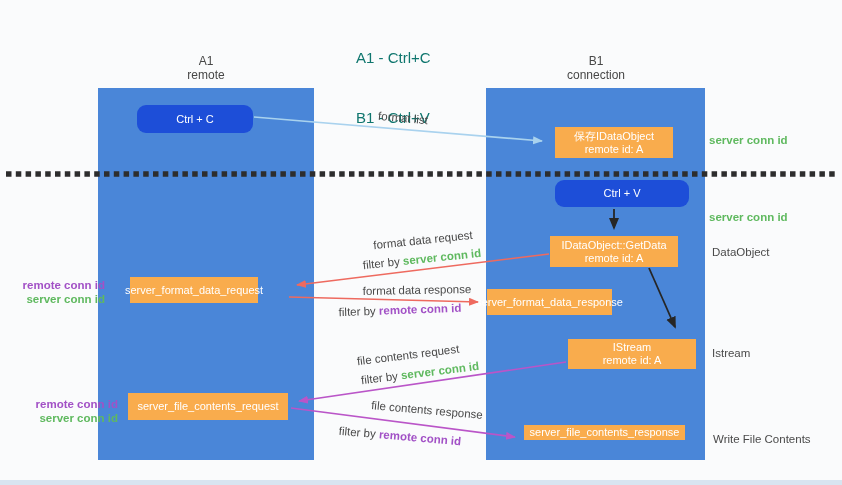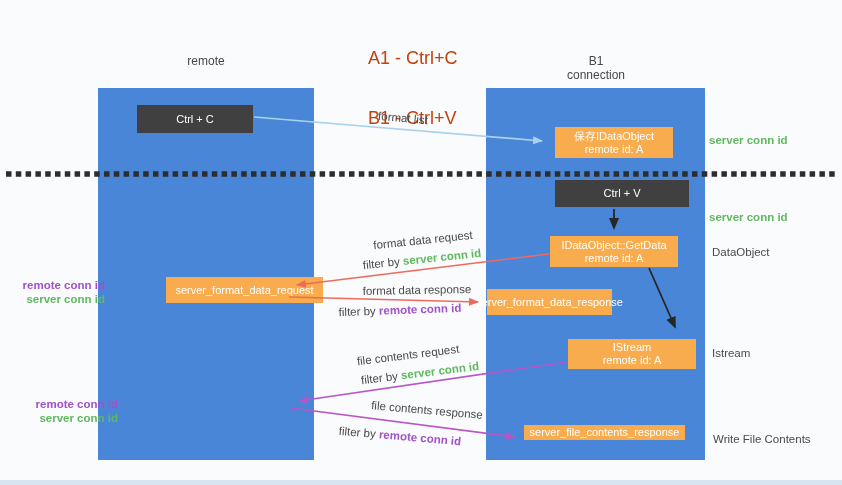--- a/index.html
+++ b/index.html
@@ -1,29 +1,29 @@
 <!DOCTYPE html>
 <html><head>
 <meta charset="utf-8">
 <style>
   html,body{margin:0;padding:0;}
   body{background:#f4f5f6;font-family:"Liberation Sans","DejaVu Sans",sans-serif;}
   #stage{position:relative;width:842px;height:485px;background:#fafbfc;overflow:hidden;
          -webkit-font-smoothing:antialiased;}
   .abs{position:absolute;}
   
-  .title{left:368px;top:8px;font-size:18px;line-height:20px;color:#c2410c;white-space:pre;}
+  .title{left:356px;top:8px;font-size:15px;line-height:20px;color:#0f766e;white-space:pre;}
   
   .colhead{top:54px;width:120px;text-align:center;font-size:12px;line-height:14px;color:#474747;}
   
   .column{top:88px;height:372px;background:#4a86d8;}
   
   .node{display:flex;flex-direction:column;align-items:center;justify-content:center;
         color:#fff;font-size:11px;line-height:13px;text-align:center;white-space:nowrap;z-index:2;}
-  .node.green{background:#404040;}
+  .node.green{background:#1d4ed8;border-radius:9px;}
   .node.orange{background:#f9ac4d;}
   
   .lbl{font-size:11.5px;line-height:14px;color:#4a4a4a;white-space:nowrap;z-index:3;}
   .lbl.right-align{text-align:right;}
   .bold-green{color:#5fb95f;font-weight:bold;}
   .bold-purple{color:#a251c6;font-weight:bold;}
   .mid{transform-origin:center;white-space:nowrap;}
   .center{transform:translate(-50%,-50%);}
   svg.overlay{position:absolute;left:0;top:0;z-index:5;pointer-events:none;}
   .bottom-strip{left:0;top:480px;width:842px;height:5px;background:#d8e4f0;}
@@ -32,20 +32,21 @@
 <body>
 
 <div id="stage">
 
   <div class="abs title">
     <div>A1 - Ctrl+C</div>
     <div>B1 - Ctrl+V</div>
   </div>
 
   <div class="abs colhead" style="left:146px;">
+    <div>A1</div>
     <div>remote</div>
   </div>
   <div class="abs colhead" style="left:536px;">
     <div>B1</div>
     <div>connection</div>
   </div>
 
   <div class="abs column" style="left:98px;width:216px;"></div>
   <div class="abs column" style="left:486px;width:219px;"></div>
 
@@ -60,33 +61,36 @@
 
   <div class="abs node green" style="left:555px;top:180px;width:134px;height:27px;">
     <span>Ctrl + V</span>
   </div>
 
   <div class="abs node orange" style="left:550px;top:236px;width:128px;height:31px;">
     <span>IDataObject::GetData</span>
     <span>remote id: A</span>
   </div>
 
-  <div class="abs node orange" style="left:130px;top:277px;width:157px;height:26px;margin-left:36px;">
+  <div class="abs node orange" style="left:130px;top:277px;width:128px;height:26px;">
     <span>server_format_data_request</span>
   </div>
 
   <div class="abs node orange" style="left:487px;top:289px;width:125px;height:26px;">
     <span>server_format_data_response</span>
   </div>
 
   <div class="abs node orange" style="left:568px;top:339px;width:128px;height:30px;">
     <span>IStream</span>
     <span>remote id: A</span>
   </div>
 
+  <div class="abs node orange" style="left:128px;top:393px;width:160px;height:27px;">
+    <span>server_file_contents_request</span>
+  </div>
 
   <div class="abs node orange" style="left:524px;top:425px;width:161px;height:15px;">
     <span>server_file_contents_response</span>
   </div>
 
   <div class="abs lbl bold-green" style="left:709px;top:133px;">server conn id</div>
   <div class="abs lbl bold-green" style="left:709px;top:210px;">server conn id</div>
   <div class="abs lbl" style="left:712px;top:245px;">DataObject</div>
   <div class="abs lbl" style="left:712px;top:346px;">Istream</div>
   <div class="abs lbl" style="left:713px;top:432px;">Write File Contents</div>

